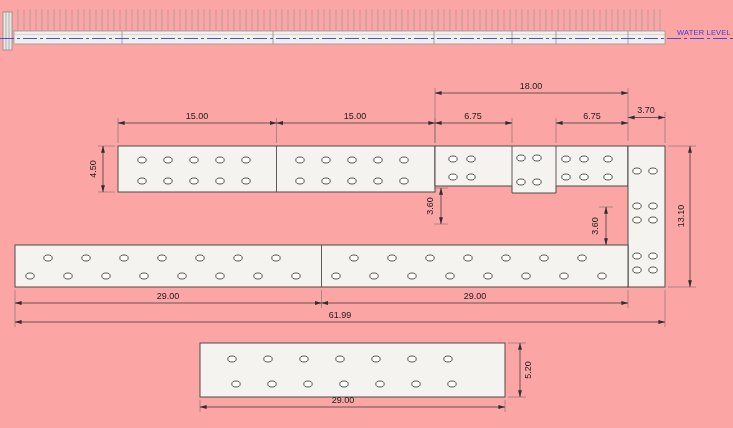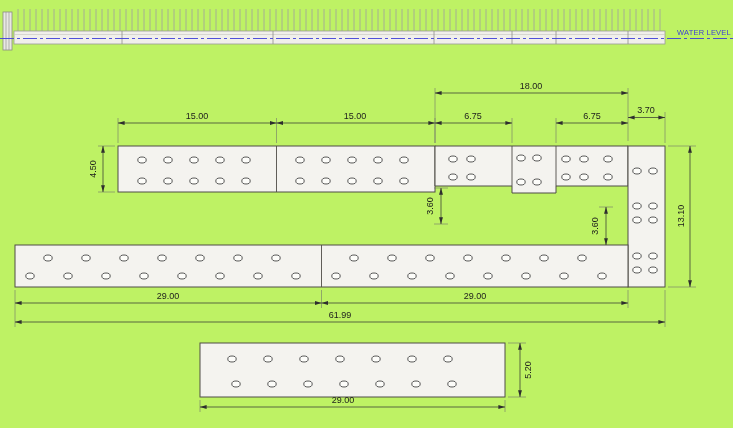--- a/index.html
+++ b/index.html
@@ -1,16 +1,16 @@
 <!DOCTYPE html>
 <html style="--water: #3d3dd8; --plate-fill: #f4f3ef; --plate-stroke: #4f4c47; --dim: #2e2e2e; --tick: #a0a0a0; --band-fill: #f0efeb;"><head>
 <meta charset="utf-8">
 <style>
   html,body{margin:0;padding:0;background:#fff;}
-  .page{position:relative;width:733px;height:428px;background:#bef264;overflow:hidden;
+  .page{position:relative;width:733px;height:428px;background:#fca5a5;overflow:hidden;
         font-family:"Liberation Sans",sans-serif;}
   svg{display:block;}
   .deck-band{fill:var(--band-fill,#f0efeb);stroke:#9a9a96;stroke-width:.8;}
   .deck-surface{stroke:#c4c4c0;stroke-width:.6;}
   .piling{fill:#e9e8e4;stroke:#8a8a86;stroke-width:.8;}
   .piling-line{stroke:#9a9a96;stroke-width:.7;}
   .tick{stroke:var(--tick,#a0a0a0);stroke-width:.8;}
   .joint-line{stroke:#8f8f8b;stroke-width:.8;}
   .plate{fill:var(--plate-fill,#f4f3ef);stroke:var(--plate-stroke,#4f4c47);stroke-width:1;}
   .joint{stroke:var(--plate-stroke,#4f4c47);stroke-width:.9;}

